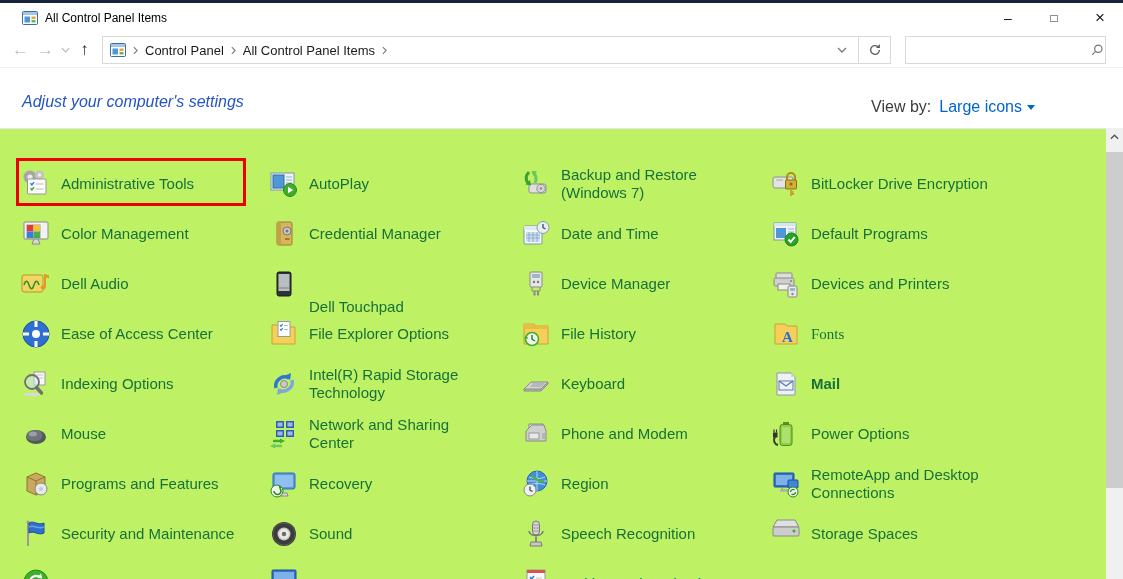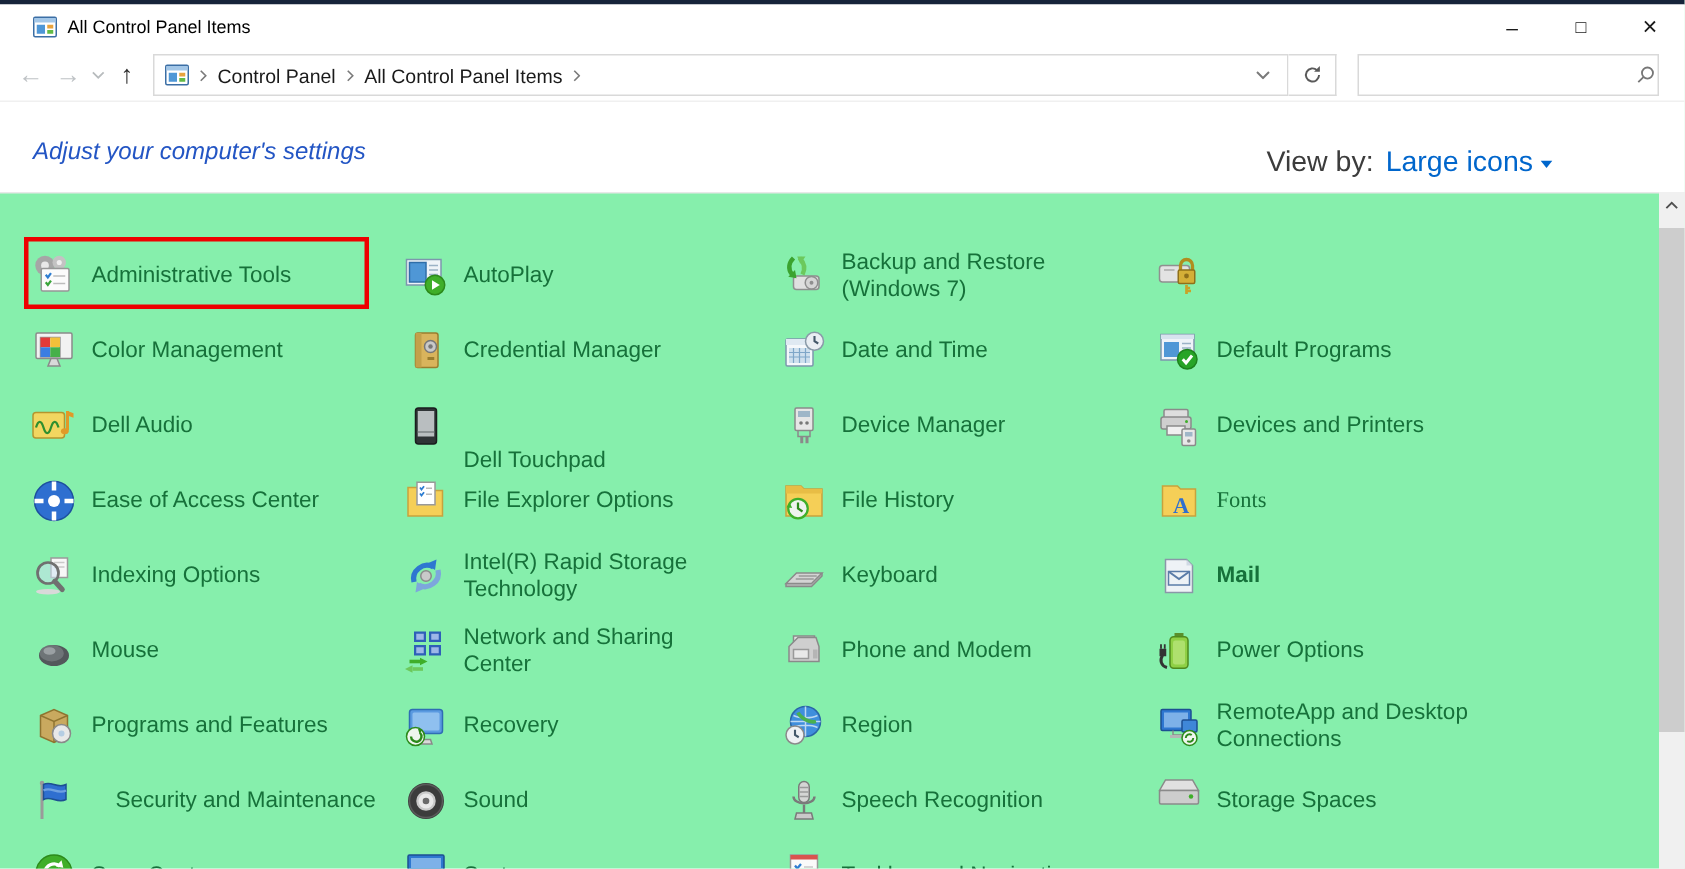--- a/index.html
+++ b/index.html
@@ -40,29 +40,29 @@
     display:flex; align-items:center; justify-content:center; background:#fff; }
   .refresh-btn svg { width:14px; height:14px; }
   .searchbox { margin-left:14px; width:201px; height:28px; border:1px solid #d9d9d9;
     display:flex; align-items:center; background:#fff; padding:0 8px; }
   .searchbox input { border:none; outline:none; flex:1; font-size:13px; height:100%;
     font-family:inherit; background:transparent; }
   .search-icn svg { width:14px; height:14px; display:block; }
   
   .header-band { position:absolute; left:0; top:68px; width:1123px; height:60px; background:#fff; }
   .page-title { position:absolute; left:22px; top:25px; font-size:16px; font-weight:normal; }
-  .viewby { position:absolute; right:88px; top:30px; font-size:19px; display:flex;
+  .viewby { position:absolute; right:88px; top:30px; font-size:16px; display:flex;
     align-items:center; gap:8px; }
   .vb-label { color:#3c3c3c; }
   .vb-link { display:flex; align-items:center; gap:5px; cursor:default; }
   .vb-caret svg { width:8px; height:5px; display:block; }
   
   .content { position:absolute; left:0; top:128px; width:1106px; height:451px; overflow:hidden;
     border-top:1px solid #e8e8e8; padding:30px 0 0 20px; display:grid;
-    grid-template-columns:248px 252px 250px 1fr; grid-auto-rows:50px; background:#86efac; }
+    grid-template-columns:248px 252px 250px 1fr; grid-auto-rows:50px; background:#bef264; }
   .cp-item { display:flex; align-items:center; gap:9px; cursor:default; }
   .cp-icon { width:32px; height:32px; flex:0 0 32px; }
   .cp-icon svg { width:100%; height:100%; display:block; }
   .cp-label { font-size:15px; line-height:1.22; max-width:182px; }
   .highlight { position:absolute; left:16px; top:29px; width:230px; height:48px;
     border:3px solid #ee0000; pointer-events:none; }
   
   .scrollbar { position:absolute; right:0; top:128px; width:17px; height:451px; background:#f0f0f0; }
   .sb-btn { position:absolute; left:0; width:17px; height:17px; display:flex; align-items:center;
     justify-content:center; background:#f0f0f0; }
@@ -217,20 +217,21 @@
       <span class="cp-icon">
         <svg viewBox="0 0 32 32">
           <rect x="3" y="9" width="20" height="11" rx="2" fill="#e3e3e3" stroke="#909090"></rect>
           <line x1="6" y1="12" x2="13" y2="12" stroke="#aaa"></line>
           <path d="M17 12V9a4 4 0 018 0v3" fill="none" stroke="#b08d1e" stroke-width="2.2"></path>
           <rect x="15.5" y="12" width="11" height="9" rx="1" fill="#d4af37" stroke="#8f701a"></rect>
           <circle cx="21" cy="16" r="1.6" fill="#8f701a"></circle>
           <path d="M21 22v6m0-2h3m-3-2h2.4" stroke="#c9a227" stroke-width="1.8" fill="none"></path>
         </svg>
       </span>
+      <span class="cp-label" style="color: rgb(22, 113, 58);">BitLocker Drive Encryption</span>
     </div>
     <div class="cp-item">
       <span class="cp-icon">
         <svg viewBox="0 0 32 32">
           <rect x="4" y="4" width="24" height="17" rx="1" fill="#f2f2f2" stroke="#8a8a8a"></rect>
           <path d="M14 21h4l2 5h-8z" fill="#d9d9d9" stroke="#8a8a8a"></path>
           <rect x="7" y="7" width="13" height="13" fill="#fff" stroke="#999"></rect>
           <path d="M7 7h6.5v6.5H7z" fill="#e23a3a"></path>
           <path d="M13.5 7H20v6.5h-6.5z" fill="#f3c03a"></path>
           <path d="M7 13.5h6.5V20H7z" fill="#3a7de2"></path>
@@ -531,21 +532,21 @@
     </div>
     <div class="cp-item">
       <span class="cp-icon">
         <svg viewBox="0 0 32 32">
           <path d="M8 4v24" stroke="#9a9a9a" stroke-width="2"></path>
           <circle cx="8" cy="4" r="1.5" fill="#9a9a9a"></circle>
           <path d="M9 5c5-3 9 3 15 0v10c-6 3-10-3-15 0z" fill="#2f6fd0" stroke="#1d4f92"></path>
           <path d="M9 9c5-3 9 3 15 0" fill="none" stroke="#6ea0e0" stroke-width="1.5"></path>
         </svg>
       </span>
-      <span class="cp-label" style="color: rgb(22, 113, 58); margin-left: 16px;">Security and Maintenance</span>
+      <span class="cp-label" style="color: rgb(22, 113, 58);">Security and Maintenance</span>
     </div>
     <div class="cp-item">
       <span class="cp-icon">
         <svg viewBox="0 0 32 32">
           <circle cx="16" cy="16" r="12" fill="#3c3c3c"></circle>
           <circle cx="16" cy="16" r="11" fill="none" stroke="#5a5a5a"></circle>
           <circle cx="16" cy="16" r="6.5" fill="#c9c9c9"></circle>
           <circle cx="16" cy="16" r="5" fill="#e8e8e8"></circle>
           <circle cx="16" cy="16" r="2.2" fill="#6a6a6a"></circle>
         </svg>

